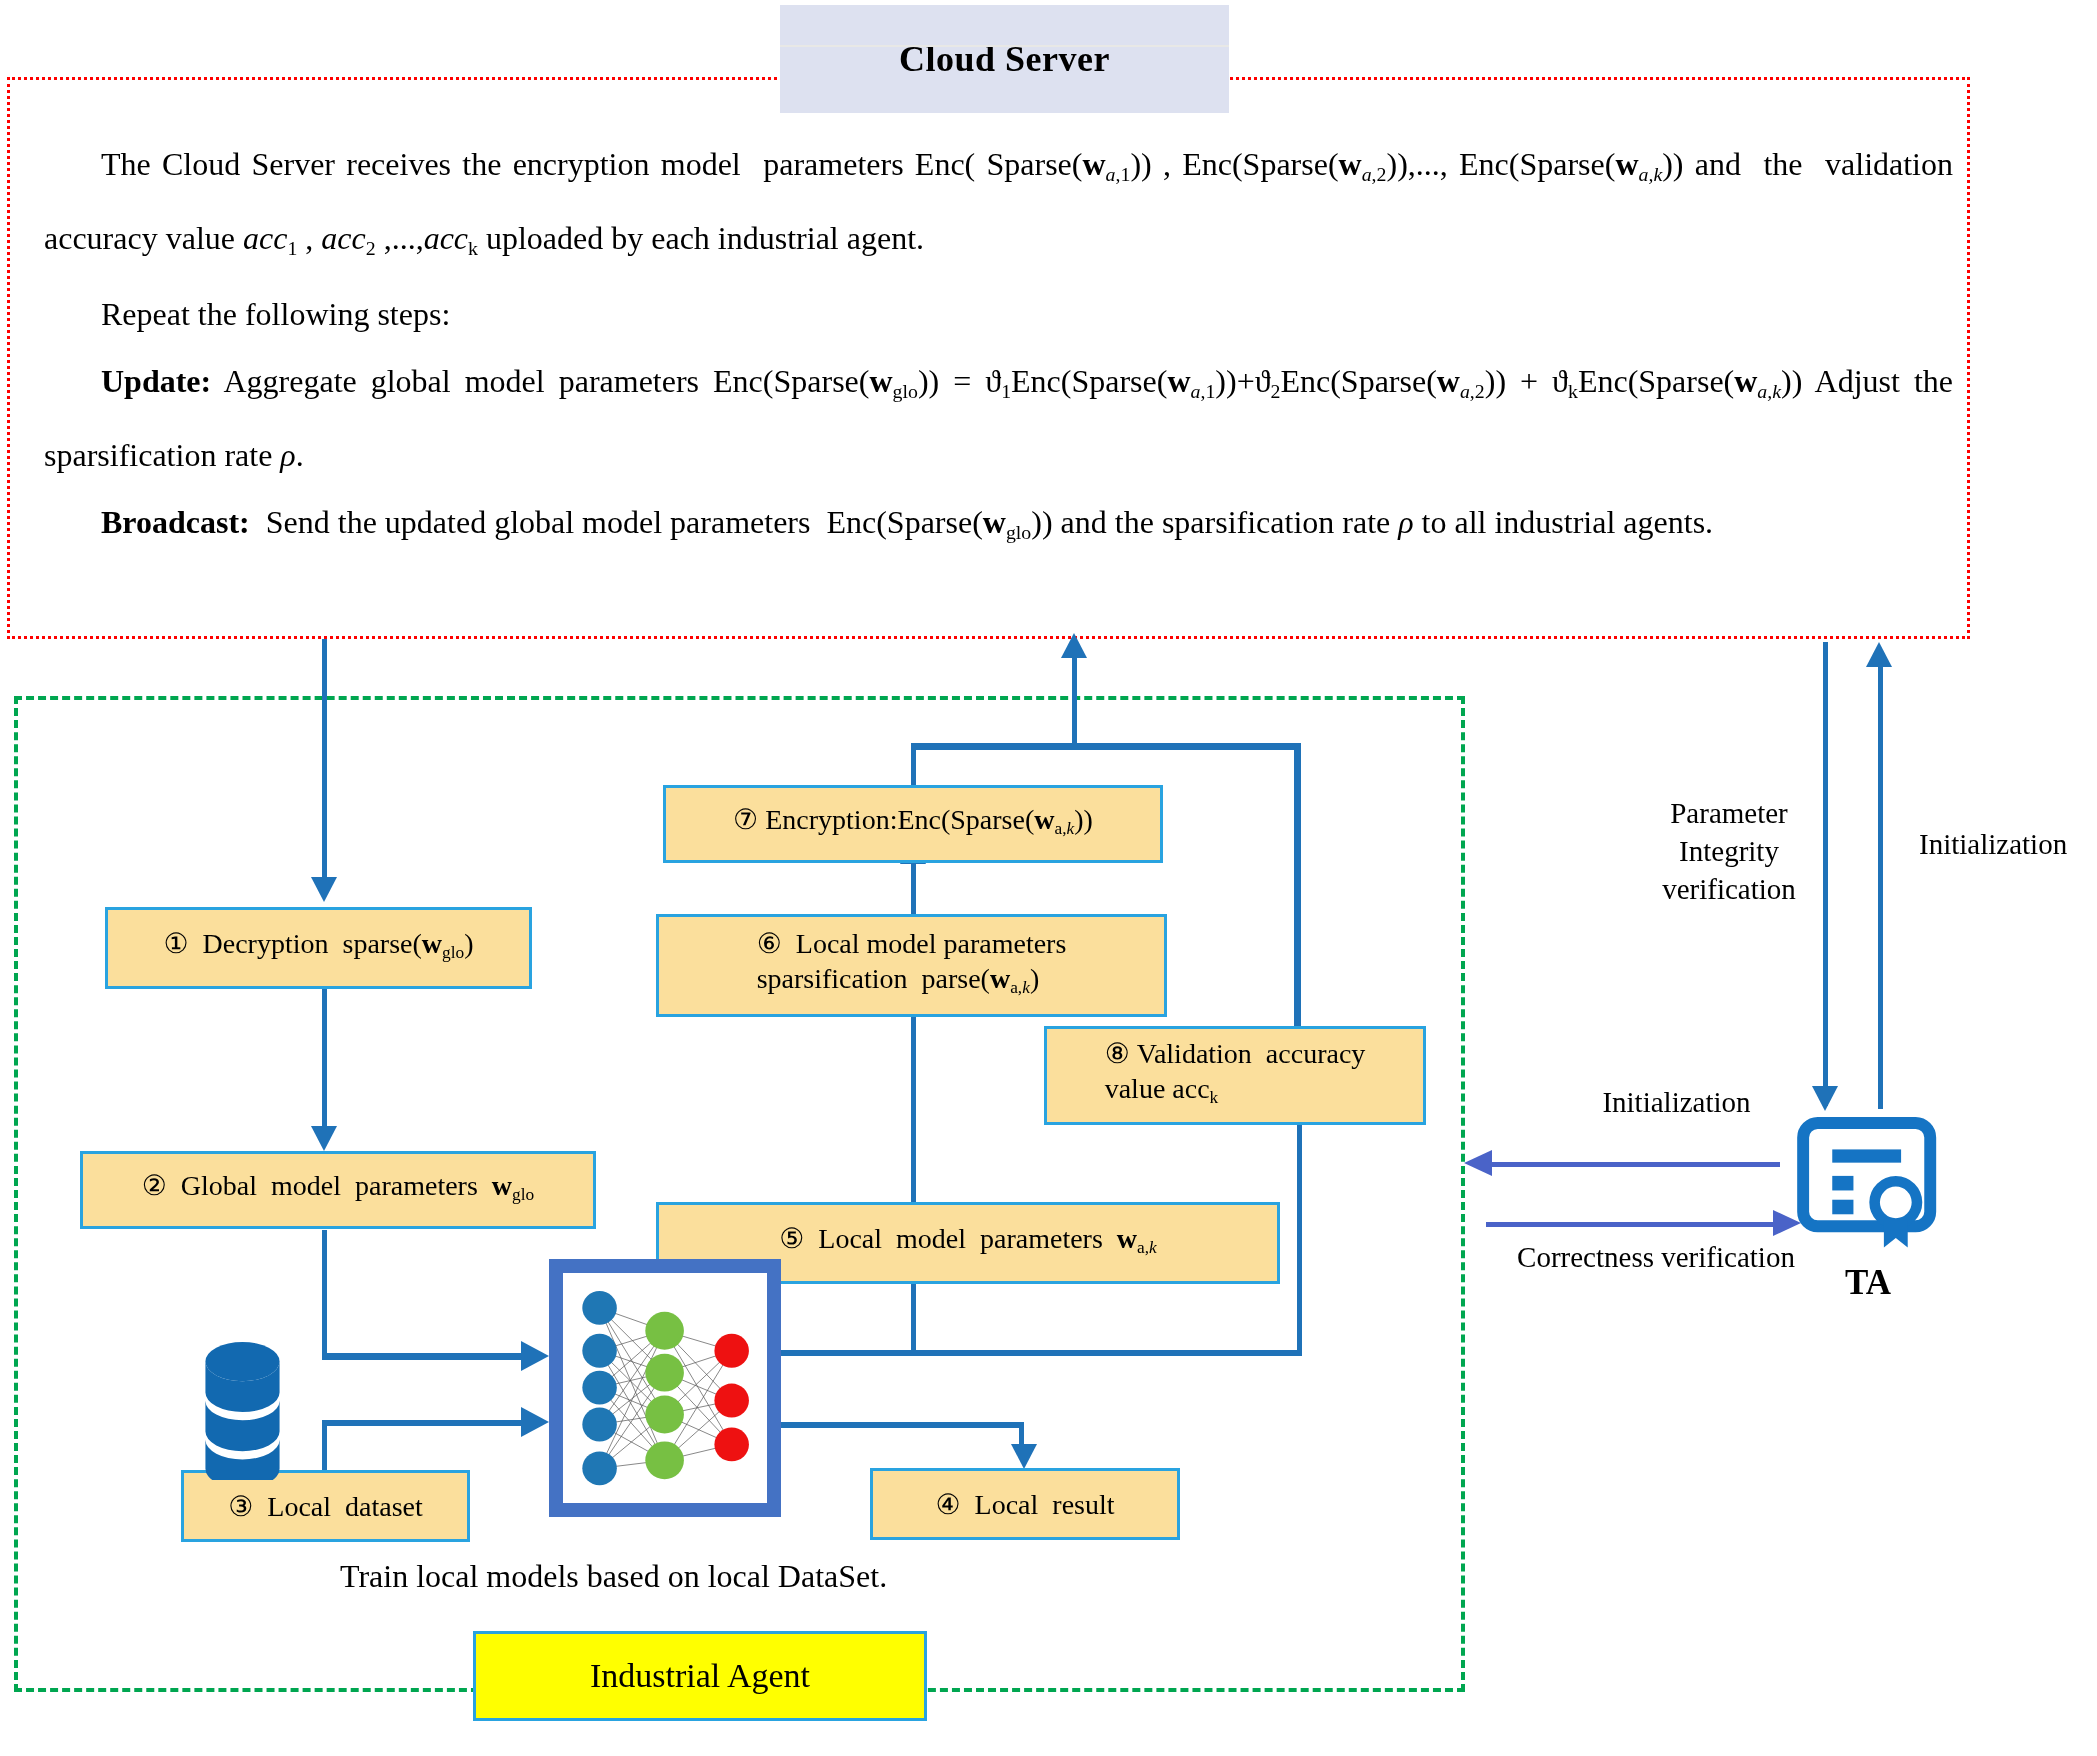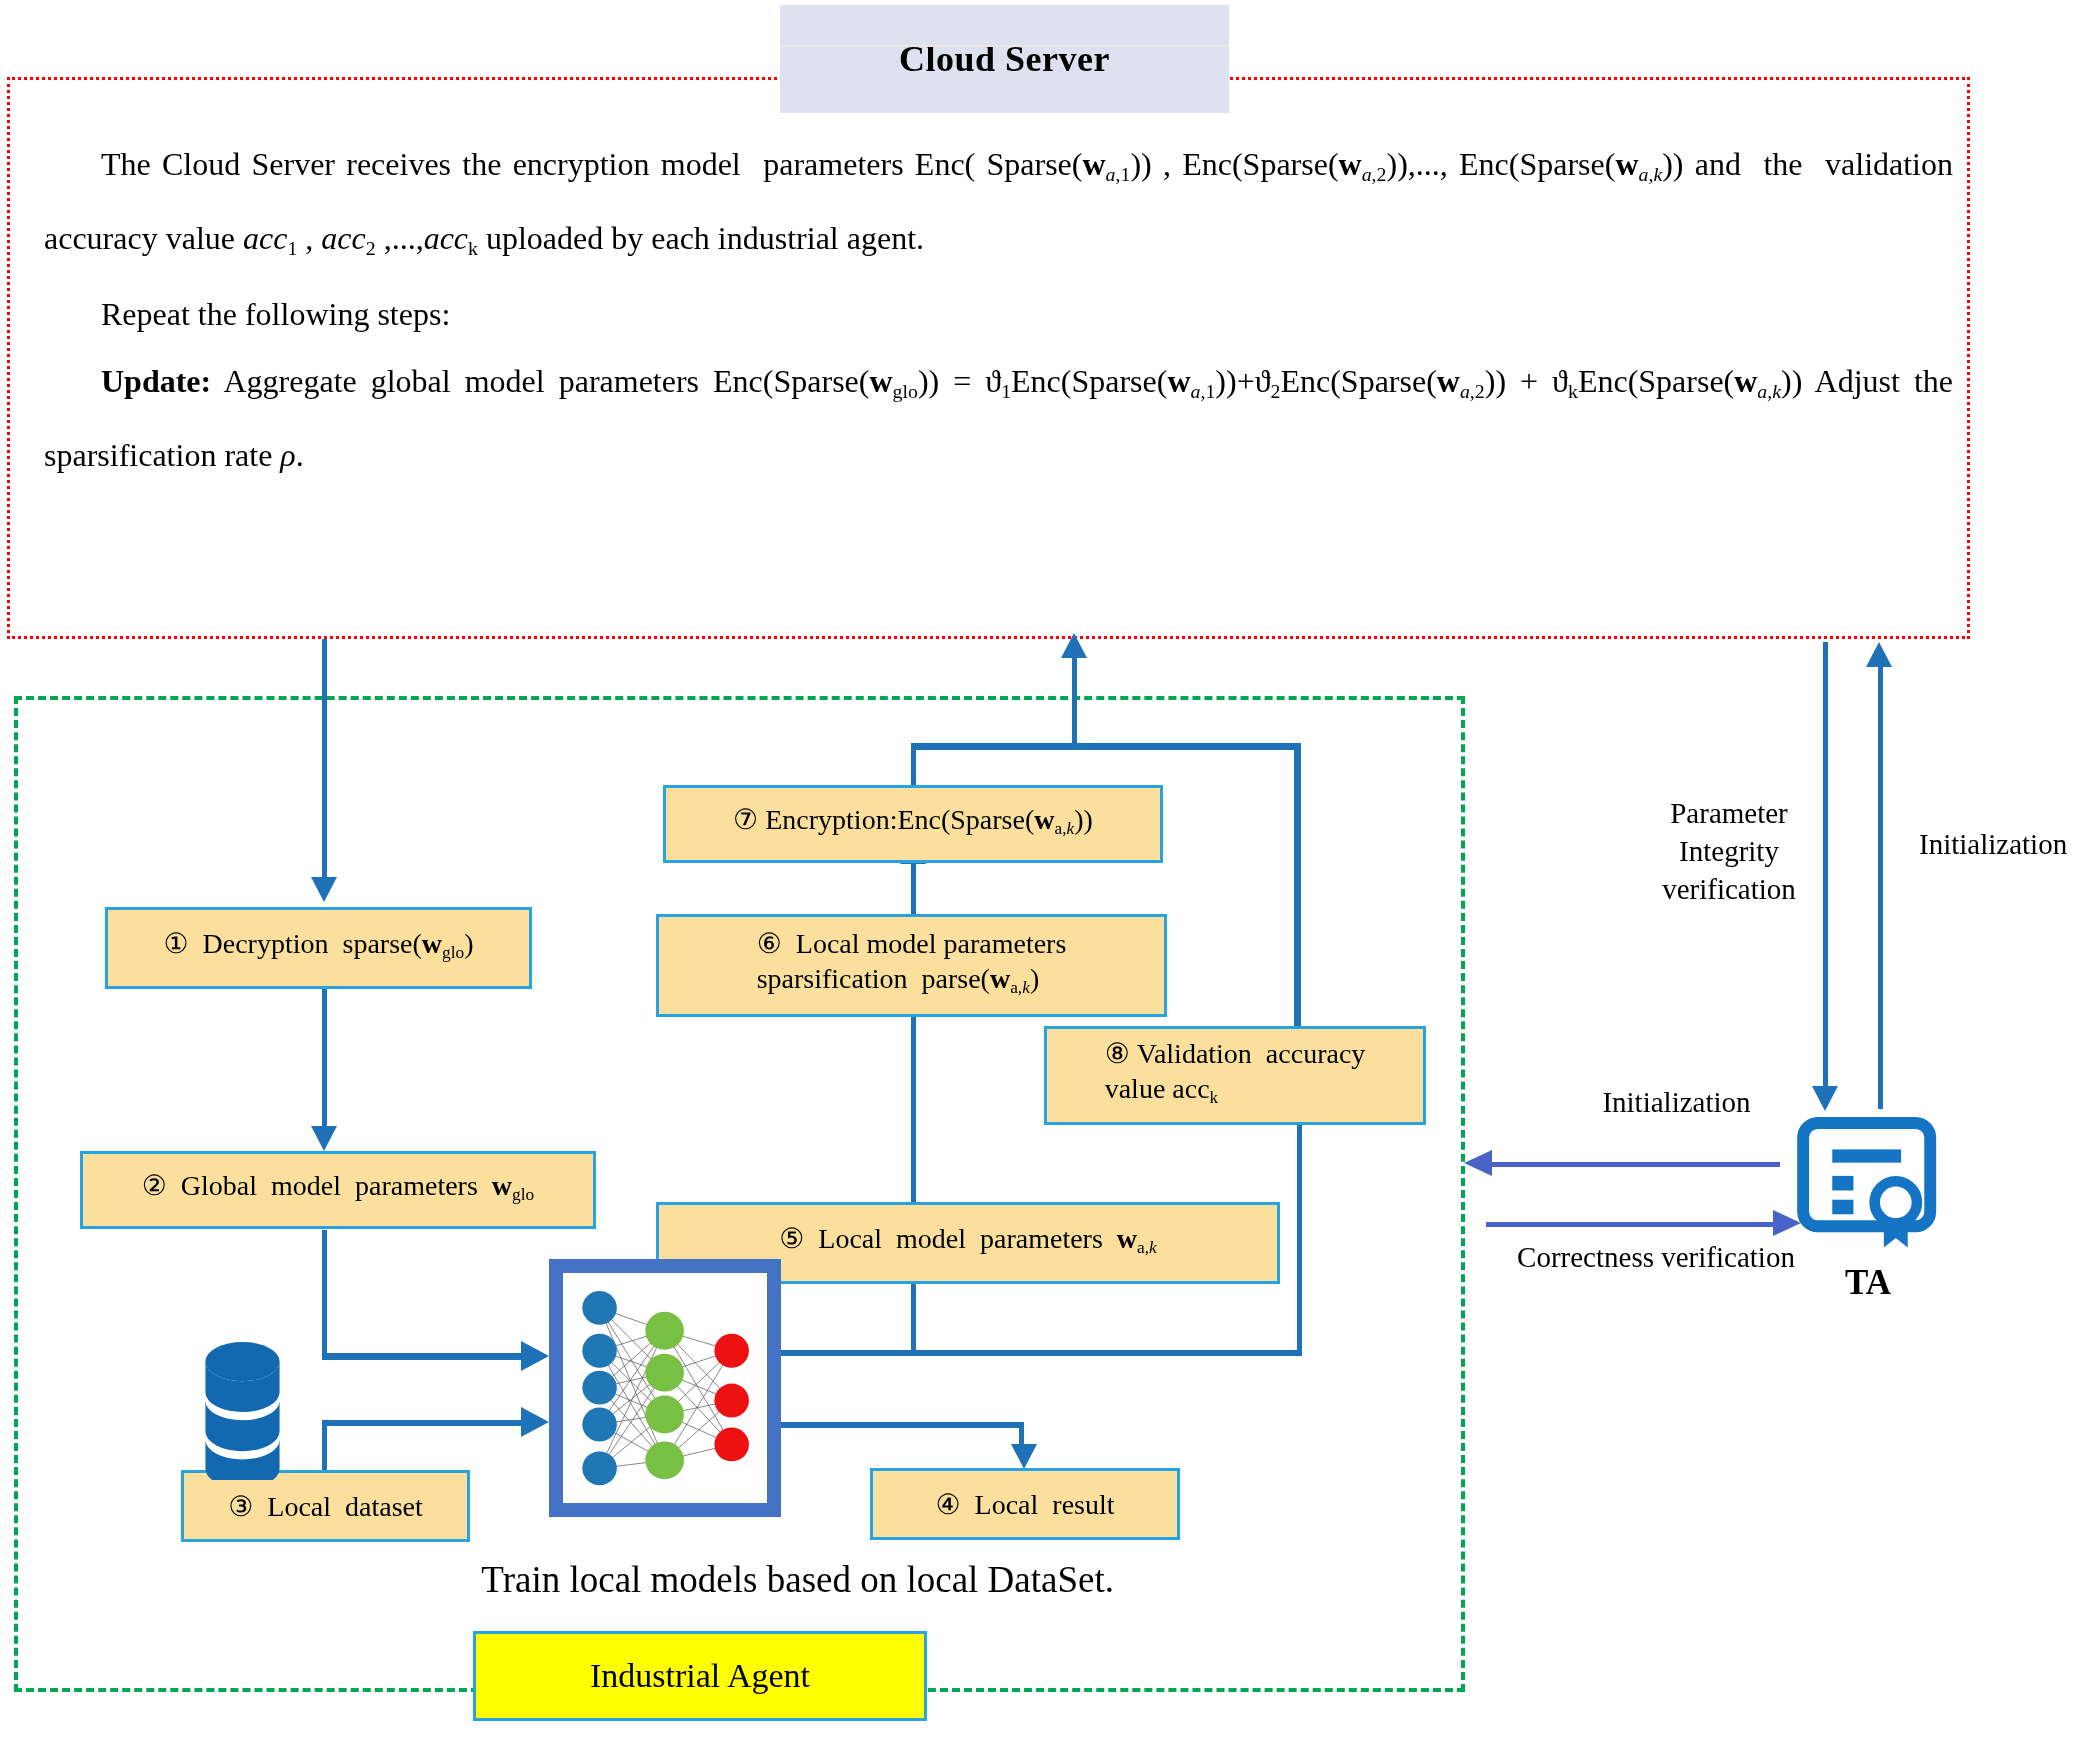--- a/index.html
+++ b/index.html
@@ -82,37 +82,38 @@
   #ta-icon{left:1793px; top:1115px; width:150px; height:139px;}
   #ta-label{left:1793px; top:1263px; width:150px; text-align:center;
             font-size:35px; font-weight:bold;}
 
   
   .rlab{font-size:29px; line-height:38px; text-align:center;}
   #lab-param{left:1636px; top:794px; width:186px;}
   #lab-init-top{left:1919px; top:825px; width:170px; text-align:left;}
   #lab-init-mid{left:1558px; top:1083px; width:237px;}
   #lab-correct{left:1496px; top:1238px; width:320px;}
-  #train-caption{left:340px; top:1558px; width:774px; text-align:right;
-                 font-size:37px;}
+  #train-caption{left:340px; top:1558px; width:774px; text-align:left;
+                 font-size:32px;}
 </style>
 </head>
 <body>
 
 <div class="abs" id="cloud-region"></div>
 
 <div class="abs" id="cloud-title">
   <div class="rule"></div>
   <span>Cloud Server</span>
 </div>
 
 <div class="abs" id="cloud-text">
   <p class="ind">The Cloud Server receives the encryption model&nbsp; parameters Enc( Sparse(<span class="bld">w</span><sub><i>a</i>,1</sub>)) , Enc(Sparse(<span class="bld">w</span><sub><i>a</i>,2</sub>)),..., Enc(Sparse(<span class="bld">w</span><sub><i>a,k</i></sub>)) and&nbsp; the&nbsp; validation accuracy value <i>acc</i><sub>1</sub> , <i>acc</i><sub>2</sub> ,...,<i>acc</i><sub>k</sub> uploaded by each industrial agent.</p>
   <p class="ind">Repeat the following steps:</p>
   <p class="ind"><b class="lbl">Update:</b> Aggregate global model parameters Enc(Sparse(<span class="bld">w</span><sub>glo</sub>)) = ϑ<sub>1</sub>Enc(Sparse(<span class="bld">w</span><sub><i>a</i>,1</sub>))+ϑ<sub>2</sub>Enc(Sparse(<span class="bld">w</span><sub><i>a</i>,2</sub>)) + ϑ<sub>k</sub>Enc(Sparse(<span class="bld">w</span><sub><i>a,k</i></sub>)) Adjust the sparsification rate <i>ρ</i>.</p>
+  <p class="ind"><b class="lbl">Broadcast:</b>&nbsp; Send the updated global model parameters&nbsp; Enc(Sparse(<span class="bld">w</span><sub>glo</sub>)) and the sparsification rate <i>ρ</i> to all industrial agents.</p>
 </div>
 
 <div class="abs" id="agent-region"></div>
 
 <div class="abs" id="agent-title">
   <span>Industrial Agent</span>
 </div>
 
 <div class="abs ln vl" style="left:322px; top:639px; width:4.6px; height:242px;"></div>
 <div class="abs arrow-dn" style="left:311px; top:877px;"></div>

